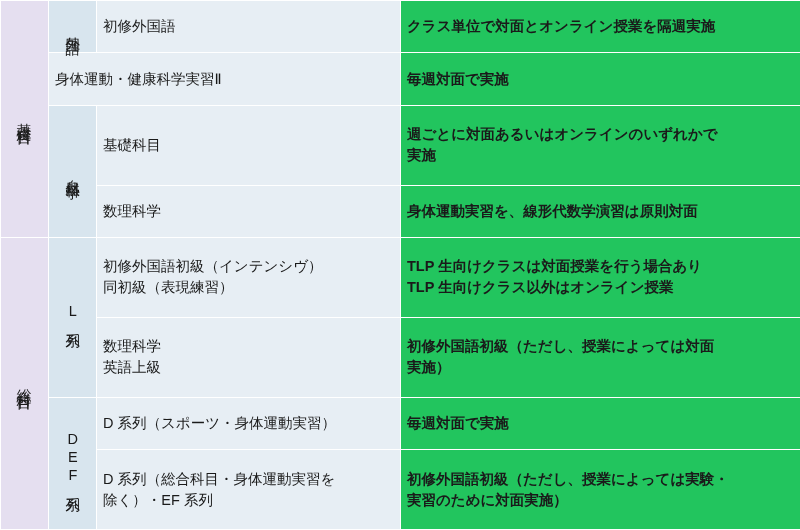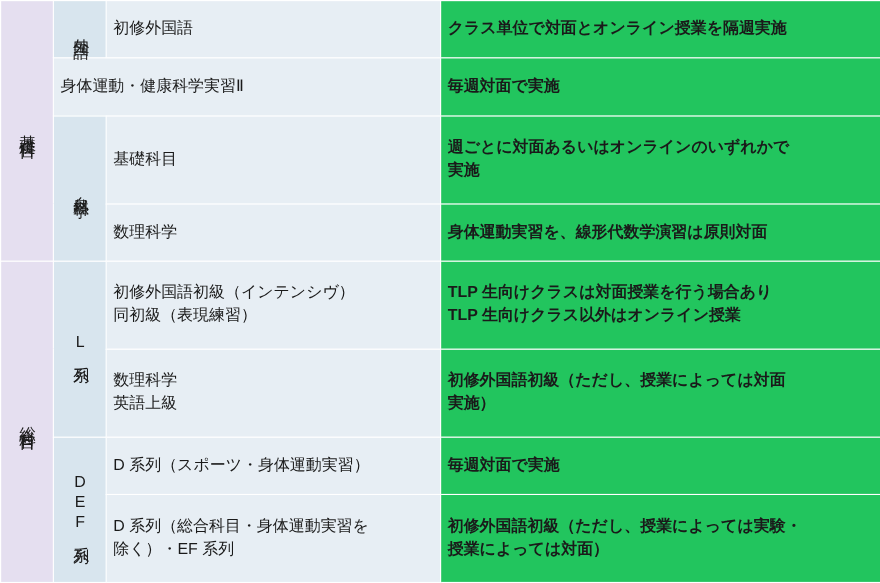--- a/index.html
+++ b/index.html
@@ -205,19 +205,19 @@
       <tr>
         <td class="course">
           <div class="cell-lines">
             <span>D 系列（総合科目・身体運動実習を</span>
             <span>除く）・EF 系列</span>
           </div>
         </td>
         <td class="remark">
           <div class="cell-lines">
             <span>初修外国語初級（ただし、授業によっては実験・</span>
-            <span>授業によっては対面）</span>
+            <span>実習のために対面実施）</span>
           </div>
         </td>
       </tr>
     </tbody>
   </table>
 </div>
 
 </body></html>

